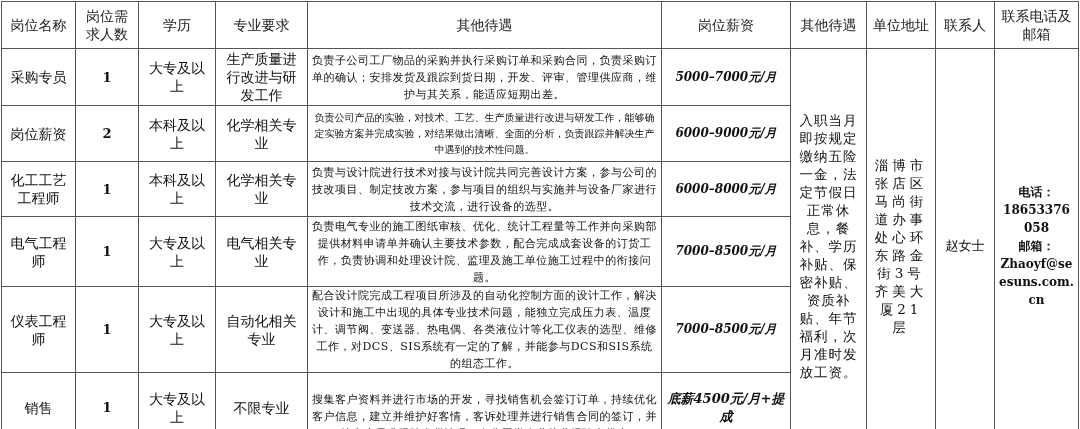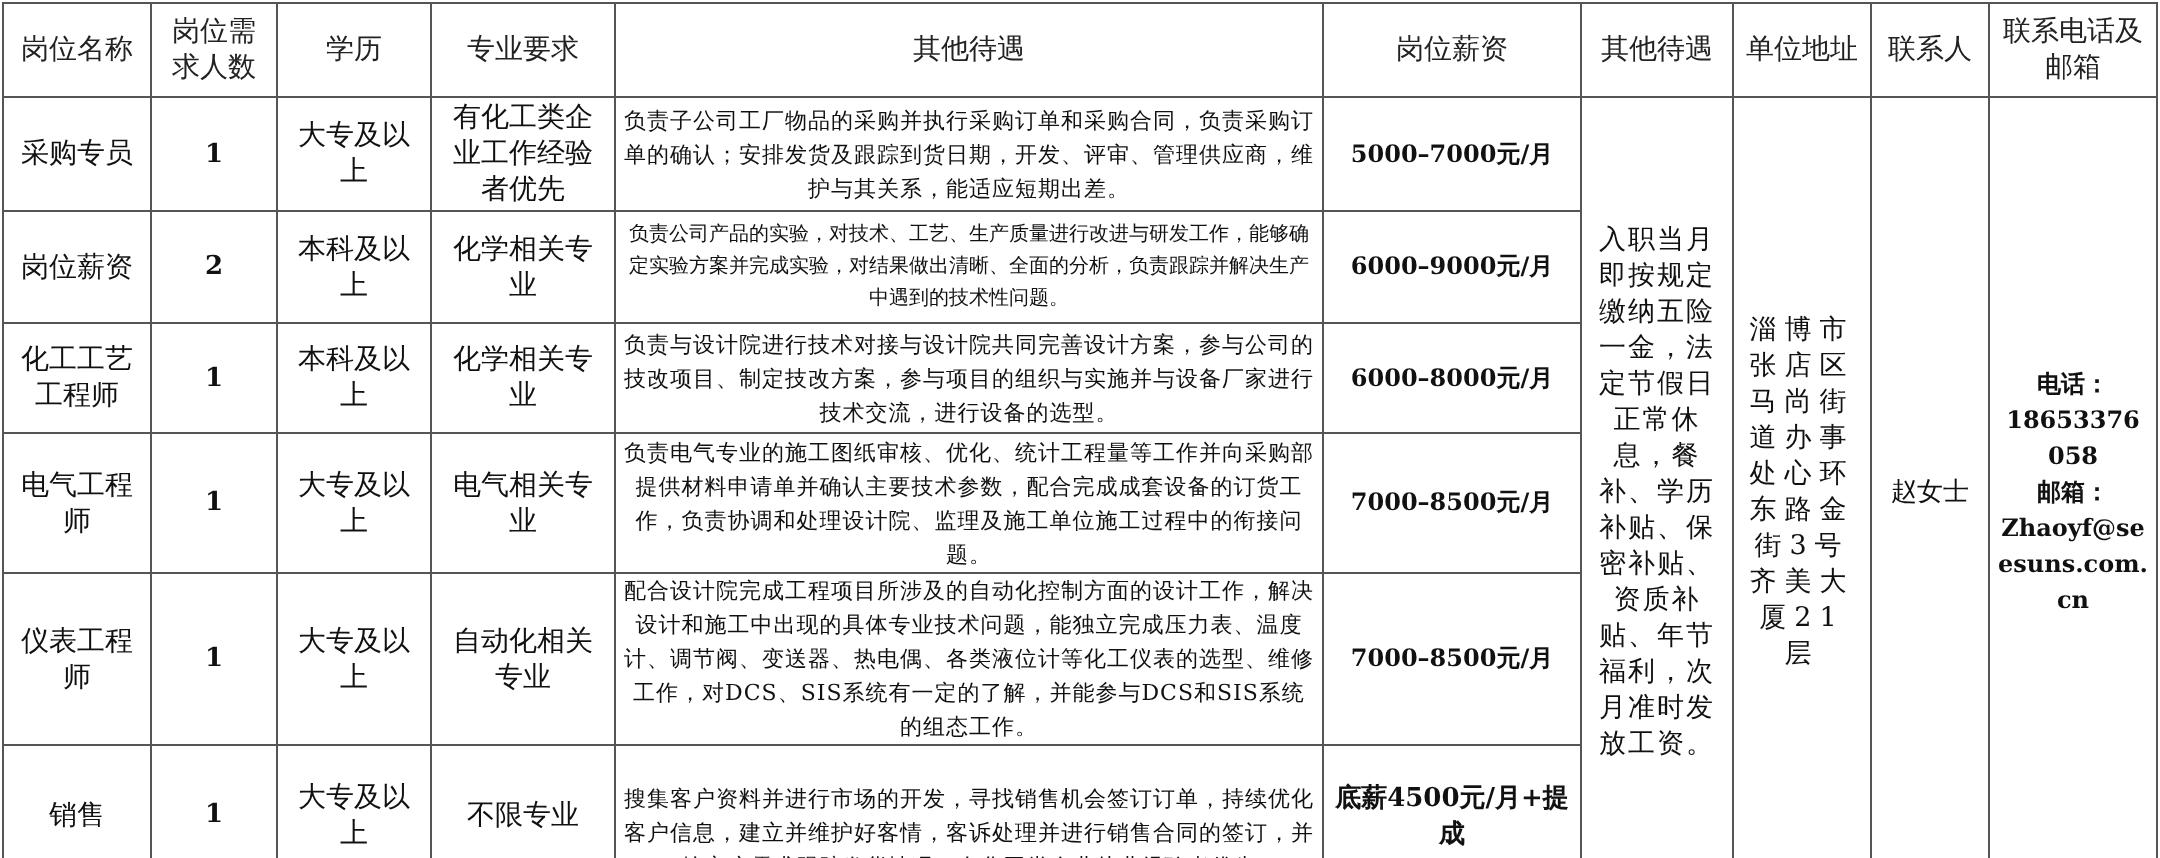--- a/index.html
+++ b/index.html
@@ -7,21 +7,21 @@
          font-family: "DejaVu Serif", "Liberation Serif", serif; color:#111; }
   table.jobs { position:absolute; left:1px; top:1px; border-collapse:collapse;
                table-layout:fixed; width:1077px; }
   table.jobs td, table.jobs th { border:1.5px solid #555; padding:0 4px; vertical-align:middle;
                text-align:center; overflow:hidden; }
   th { font-weight:normal; font-size:14px; line-height:18px; color:#222; }
   td.name, td.edu, td.major { font-size:14px; line-height:18px; }
   td.count { font-weight:bold; font-size:13px; }
   td.desc { text-align:left; font-size:11px; line-height:17px; letter-spacing:0.5px; padding:0 3px;margin-left:32px; }
   td.desc.small { font-size:10px; line-height:16px; letter-spacing:0; }
-  td.salary { font-weight:bold; font-size:12px; }
+  td.salary { font-weight:bold; font-size:12px;font-style:italic; }
   td.benefits { text-align:left; font-size:13.5px; line-height:18px; letter-spacing:1px; padding:0 3px; }
   td.address { text-align:left; font-size:13.5px; line-height:18px; letter-spacing:4px; padding:0 3px; }
   td.contact { font-size:13px; }
   td.phone { font-weight:bold; font-size:12px; line-height:18px; word-break:break-all; padding:0 3px; }
 </style>
 </head>
 <body>
 
 <table class="jobs">
   <colgroup>
@@ -47,21 +47,21 @@
     <th>其他待遇</th>
     <th>单位地址</th>
     <th>联系人</th>
     <th>联系电话及邮箱</th>
   </tr>
 
   <tr style="height:57px">
     <td class="name">采购专员</td>
     <td class="count">1</td>
     <td class="edu">大专及以上</td>
-    <td class="major">有化工类企业工作经验者优先</td>
+    <td class="major">生产质量进行改进与研发工作</td>
     <td class="desc">负责子公司工厂物品的采购并执行采购订单和采购合同，负责采购订单的确认；安排发货及跟踪到货日期，开发、评审、管理供应商，维护与其关系，能适应短期出差。</td>
     <td class="salary">5000–7000元/月</td>
     <td class="benefits" rowspan="6">入职当月即按规定缴纳五险一金，法定节假日正常休息，餐补、学历补贴、保密补贴、资质补贴、年节福利，次月准时发放工资。</td>
     <td class="address" rowspan="6">淄博市张店区马尚街道办事处心环东路金街3号齐美大厦21层</td>
     <td class="contact" rowspan="6">赵女士</td>
     <td class="phone" rowspan="6">
       <div>电话：</div>
       <div>18653376058</div>
       <div>邮箱：</div>
       <div>Zhaoyf@seesuns.com.cn</div>

